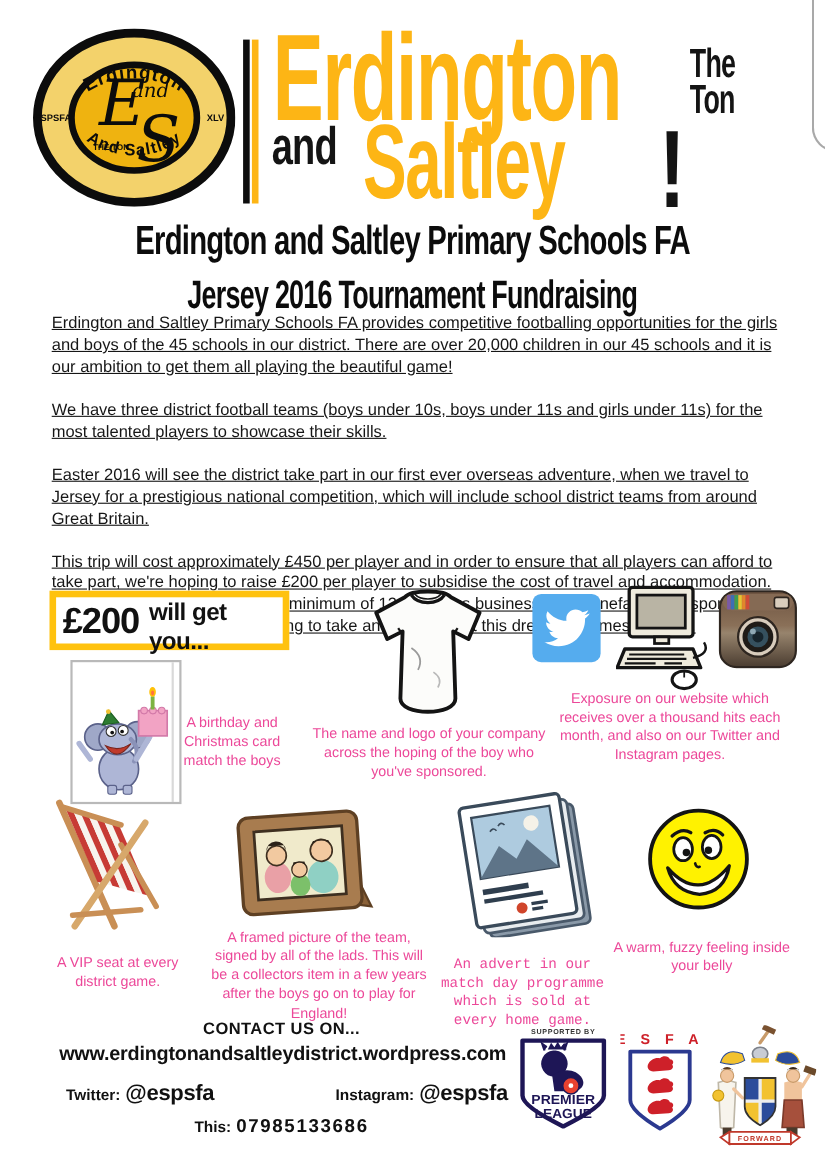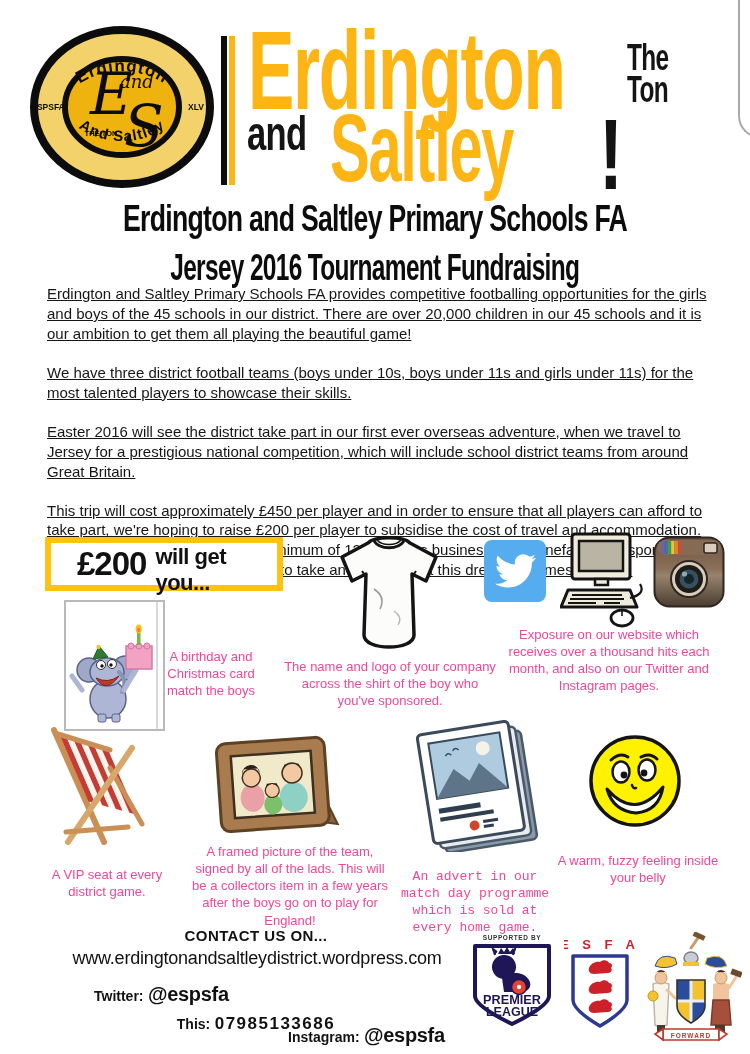--- a/index.html
+++ b/index.html
@@ -22,30 +22,30 @@
                border-bottom-left-radius:22px;}
   
   .center-row{position:absolute;left:0;right:0;text-align:center;}
   .squeeze{display:inline-block;font-weight:bold;white-space:nowrap;color:#0c0c0c;}
   .h-main{font-size:37px;transform:scaleX(.72);letter-spacing:-1px;}
   .h-sub{font-size:36px;transform:scaleX(.68);letter-spacing:-1px;}
   .paras{position:absolute;left:47px;top:284px;width:668px;font-size:15px;line-height:1.33;color:#161616;}
   .paras p{margin:0 0 19px 0;text-decoration:underline;}
   
   .offer-box{position:absolute;left:45px;top:537px;width:200px;height:42px;border:6px solid #FFC20E;
-             background:#fff;display:flex;align-items:center;padding-left:26px;gap:9px;}
+             background:#fff;display:flex;align-items:center;padding-left:6px;gap:9px;}
   .offer-amount{font-size:33px;font-weight:bold;letter-spacing:-1px;}
   .offer-rest{font-size:22px;font-weight:bold;letter-spacing:-.5px;margin-top:12px;}
   
   .cap{position:absolute;text-align:center;font-size:13px;line-height:1.32;color:#ec4899;}
   
   .contact-h{position:absolute;left:0;width:512px;top:927px;text-align:center;
              font-size:15px;font-weight:bold;letter-spacing:.4px;}
   .website{position:absolute;left:0;width:514px;top:948px;text-align:center;
-           font-size:18px;font-weight:normal;letter-spacing:-.2px;}
+           font-size:18px;font-weight:bold;letter-spacing:-.2px;}
   .handle-line{position:absolute;top:983px;font-weight:bold;white-space:nowrap;}
   .handle-label{font-size:14px;}
   .handle-value{font-size:20px;letter-spacing:-.3px;}
   .phone-line{position:absolute;left:0;width:512px;top:1014px;text-align:center;font-weight:bold;}
   .phone-label{font-size:14px;}
   .phone-value{font-size:17px;letter-spacing:1.5px;}
   .twitter-box{position:absolute;left:484px;top:540px;width:62px;height:62px;border-radius:8px;
                background:#55ACEE;display:flex;align-items:center;justify-content:center;}
   svg text{font-family:"Liberation Sans",sans-serif;}
   .script{font-family:"DejaVu Serif",serif;font-style:italic;}
@@ -138,21 +138,21 @@
 
   <svg class="abs" style="left:330px;top:531px;" width="118" height="124" viewBox="0 0 118 124">
     <path d="M38,12 C44,5 74,5 80,12 L106,26 L96,50 L82,43 L84,104 C84,112 72,116 59,116 C46,116 34,112 34,104 L36,43 L22,50 L12,26 Z" fill="#FCFCFA" stroke="#141414" stroke-width="3.5" stroke-linejoin="round"></path>
     <path d="M44,10 C50,19 68,19 74,10" fill="none" stroke="#141414" stroke-width="3"></path>
     <path d="M47,9 C52,15 66,15 71,9" fill="none" stroke="#141414" stroke-width="1.5"></path>
     <path d="M44,58 q12,8 6,20" fill="none" stroke="#9a9a9a" stroke-width="1.6"></path>
     <path d="M64,80 q9,6 4,14" fill="none" stroke="#b9b9b9" stroke-width="1.4"></path>
     <path d="M36,46 l-4,-6" stroke="#141414" stroke-width="2"></path>
     <path d="M82,46 l4,-6" stroke="#141414" stroke-width="2"></path>
   </svg>
-  <div class="cap" style="left:283px;top:658px;width:214px;">The name and logo of your company across the shirt of the boy who you've sponsored.</div>
+  <div class="cap" style="left:283px;top:658px;width:214px;">The name and logo of your company across the hoping of the boy who you've sponsored.</div>
 
   <div class="twitter-box">
     <svg width="44" height="44" viewBox="0 0 24 24">
       <path fill="#ffffff" d="M23.4 4.8c-.8.4-1.7.6-2.6.8.9-.6 1.6-1.5 2-2.5-.9.5-1.9.9-2.9 1.1C19 3.3 17.8 2.8 16.5 2.8c-2.5 0-4.6 2-4.6 4.6 0 .4 0 .7.1 1-3.8-.2-7.2-2-9.4-4.8-.4.7-.6 1.5-.6 2.3 0 1.6.8 3 2 3.8-.7 0-1.5-.2-2.1-.6v.1c0 2.2 1.6 4.1 3.7 4.5-.4.1-.8.2-1.2.2-.3 0-.6 0-.9-.1.6 1.8 2.3 3.2 4.3 3.2-1.6 1.2-3.6 2-5.7 2-.4 0-.7 0-1.1-.1 2 1.3 4.5 2.1 7.1 2.1 8.5 0 13.1-7 13.1-13.1v-.6c.9-.7 1.7-1.5 2.3-2.5z"></path>
     </svg>
   </div>
 
   <svg class="abs" style="left:560px;top:532px;" width="86" height="96" viewBox="0 0 86 96">
     <rect x="12" y="2" width="58" height="45" rx="3" fill="#EFEBDD" stroke="#141414" stroke-width="3"></rect>
     <rect x="19" y="9" width="44" height="30" fill="#B9B4A4" stroke="#141414" stroke-width="2.5"></rect>
@@ -254,25 +254,25 @@
     <ellipse cx="60" cy="37" rx="8.5" ry="10.5" fill="#ffffff" stroke="#141414" stroke-width="2.5"></ellipse>
     <circle cx="37" cy="42" r="3.4" fill="#141414"></circle>
     <circle cx="57" cy="40" r="3.4" fill="#141414"></circle>
     <path d="M45,52 q1,4 4,3" fill="none" stroke="#141414" stroke-width="2.5" stroke-linecap="round"></path>
     <path d="M20,56 Q48,88 76,54 Q72,78 49,80 Q26,78 20,56 Z" fill="#ffffff" stroke="#141414" stroke-width="3" stroke-linejoin="round"></path>
   </svg>
   <div class="cap" style="left:556px;top:852px;width:164px;">A warm, fuzzy feeling inside your belly</div>
 
   <div class="contact-h">CONTACT US ON...</div>
   <div class="website">www.erdingtonandsaltleydistrict.wordpress.com</div>
-  <div class="handle-line" style="left:60px;margin-left:34px;">
+  <div class="handle-line" style="left:60px;">
     <span class="handle-label">Twitter:</span>
     <span class="handle-value">@espsfa</span>
   </div>
-  <div class="handle-line" style="left:288px;margin-top:41px;">
+  <div class="handle-line" style="left:305px;">
     <span class="handle-label">Instagram:</span>
     <span class="handle-value">@espsfa</span>
   </div>
   <div class="phone-line">
     <span class="phone-label">This:</span>
     <span class="phone-value">07985133686</span>
   </div>
 
   <svg class="abs" style="left:466px;top:930px;" width="92" height="114" viewBox="0 0 92 114">
     <text x="46" y="10" font-size="6.5" font-weight="bold" letter-spacing=".6" text-anchor="middle" fill="#333">SUPPORTED BY</text>

